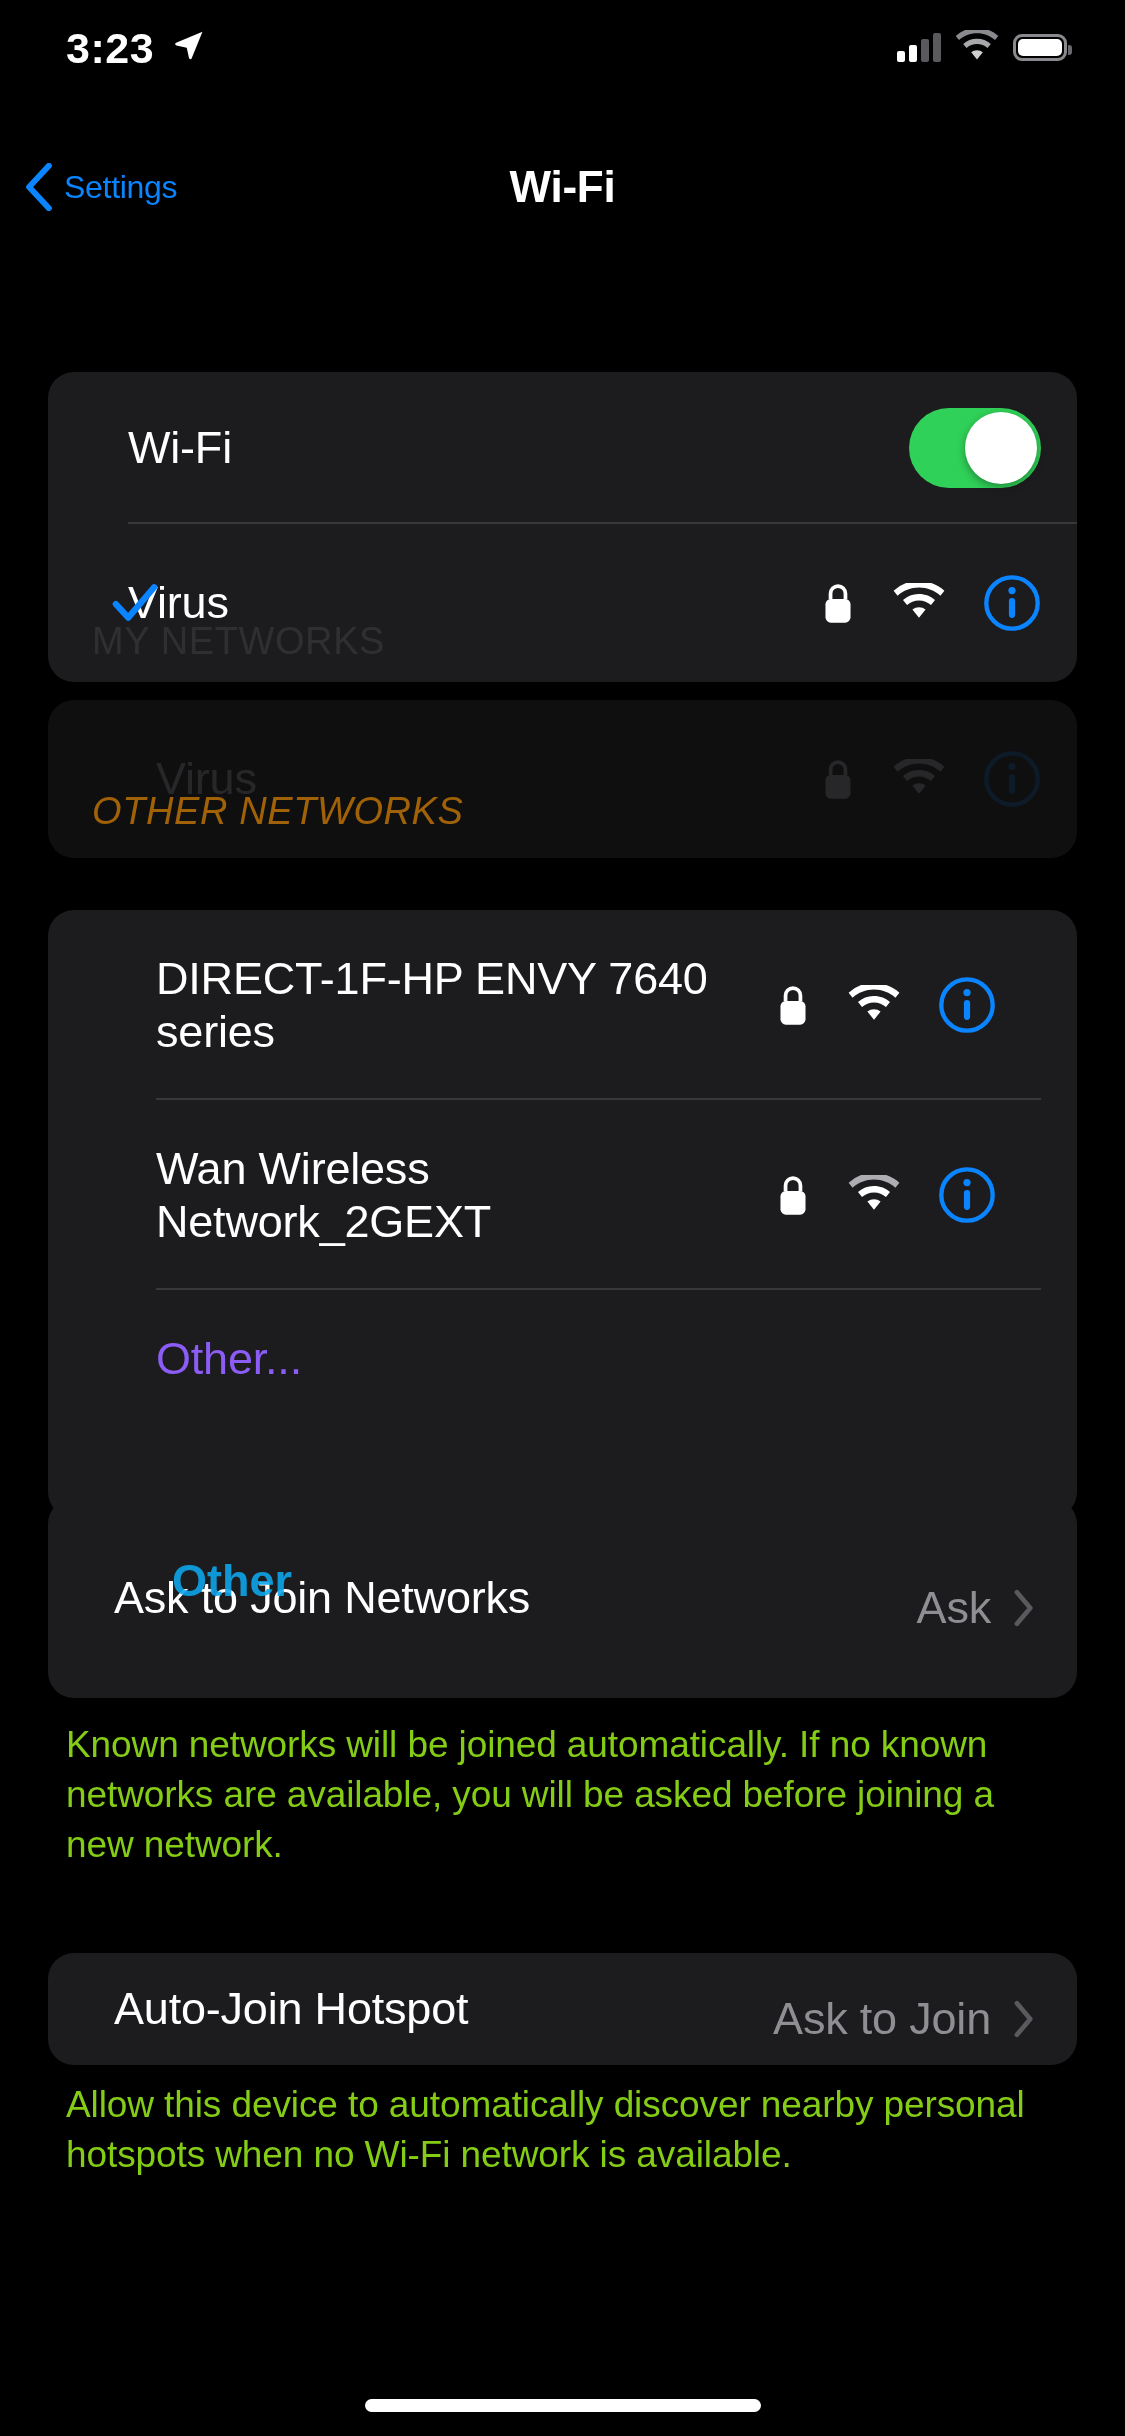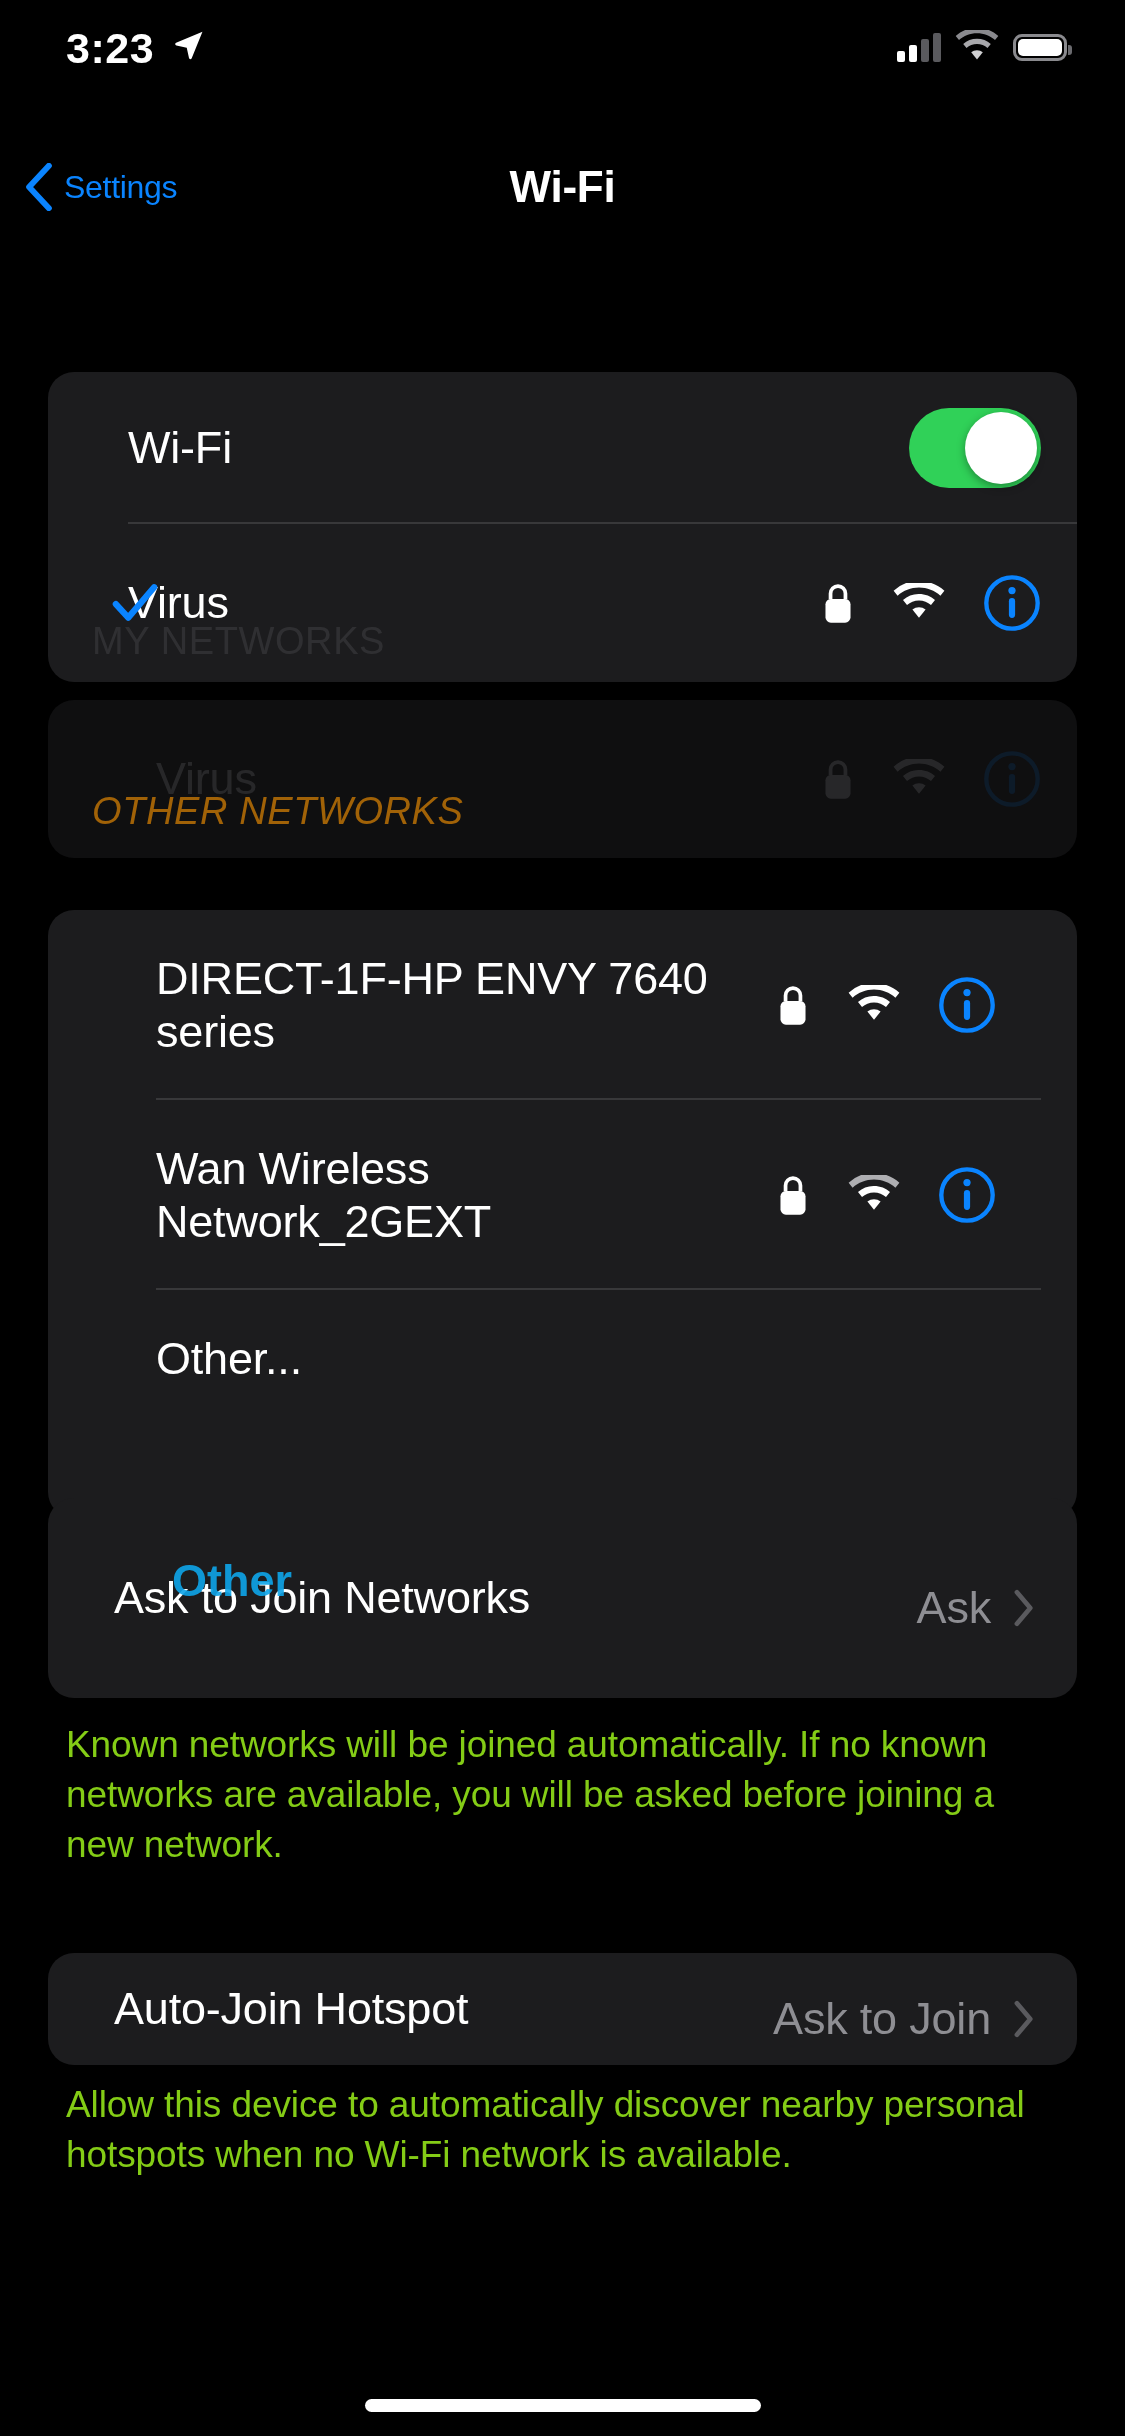--- a/index.html
+++ b/index.html
@@ -231,21 +231,21 @@
 
   
   #card-other { top: 862px; height: 608px; margin-top: 48px; }
   .net-row-2line { height: 190px; padding-left: 108px; }
   .net-row-2line .net-name { max-width: 620px; }
   .net-row-2line .sep { left: 108px; right: 36px; }
   .other-row {
     height: 138px;
     padding-left: 108px;
   }
-  .other-row .row-title { color: #ffffff; }
+  .other-row .row-title { color: #8b5cf6; }
 
   
   #card-ask { top: 1498px; height: 200px; }
   #ghost-other-text {
     position: absolute;
     left: 172px;
     top: 1558px;
     font-size: 45px;
     color: #0ea5e9;
     opacity: 0.9;

